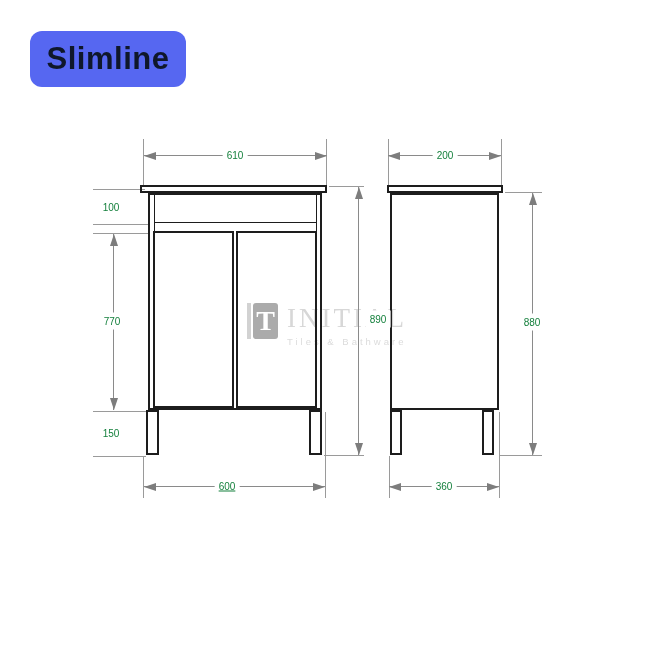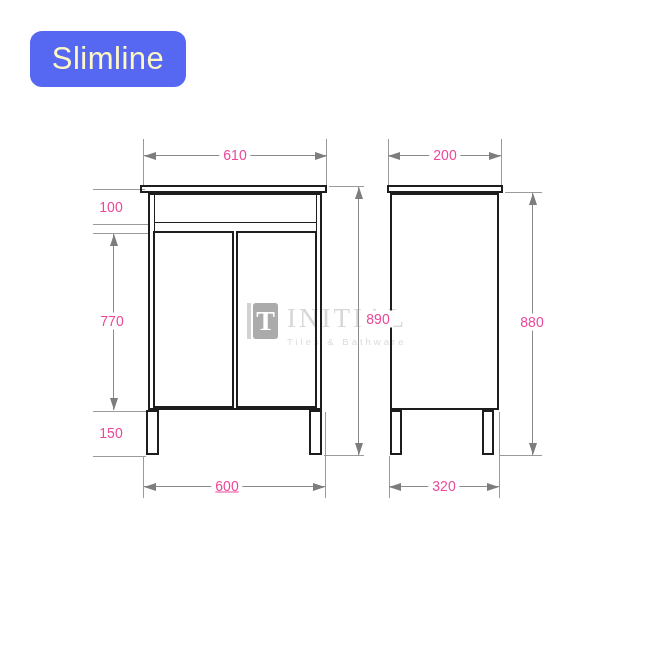--- a/index.html
+++ b/index.html
@@ -13,21 +13,21 @@
     position:relative;width:645px;height:645px;background:#ffffff;
     font-family:"Liberation Sans","DejaVu Sans",sans-serif;overflow:hidden;
   }
   
   .badge{
     position:absolute;left:30px;top:31px;width:156px;height:56px;
     background:var(--badge-bg);border-radius:12px;
     display:flex;align-items:center;justify-content:center;z-index:6;
   }
   .badge span{
-    color:#fef9c3;font-size:31px;font-weight:400;letter-spacing:.5px;
+    color:#0f172a;font-size:31px;font-weight:700;letter-spacing:.5px;
   }
   
   .wm{position:absolute;z-index:0;display:flex;align-items:flex-start;}
   .wm-logo{display:flex;gap:2px;margin-right:9px;}
   .wm-bar{width:4px;height:36px;background:#d2d2d2;}
   .wm-sq{
     width:25px;height:36px;background:#ababab;border-radius:3px;
     display:flex;align-items:center;justify-content:center;
   }
   .wm-sq span{color:#fff;font-family:"Liberation Serif",serif;font-weight:700;font-size:28px;line-height:36px;}
@@ -51,21 +51,21 @@
   .ext.v{width:1px;}
   
   .arr{position:absolute;width:0;height:0;z-index:1;}
   .arr-l{border-top:4px solid transparent;border-bottom:4px solid transparent;border-right:12px solid #7d7d7d;}
   .arr-r{border-top:4px solid transparent;border-bottom:4px solid transparent;border-left:12px solid #7d7d7d;}
   .arr-u{border-left:4px solid transparent;border-right:4px solid transparent;border-bottom:12px solid #7d7d7d;}
   .arr-d{border-left:4px solid transparent;border-right:4px solid transparent;border-top:12px solid #7d7d7d;}
   
   .dim-label{
     position:absolute;transform:translate(-50%,-50%);
-    font-size:14px;color:#ec4899;background:#fff;padding:0 4px;
+    font-size:10px;color:#15803d;background:#fff;padding:0 4px;
     white-space:nowrap;z-index:5;line-height:17px;
   }
 </style>
 </head>
 <body>
 
 <div class="canvas">
 
   <div class="badge">
     <span>Slimline</span>
@@ -118,21 +118,21 @@
   <div class="dl h" style="left:388px;top:155px;width:113px;"></div>
   <div class="arr arr-l" style="left:388px;top:151.5px;"></div>
   <div class="arr arr-r" style="left:489px;top:151.5px;"></div>
   <div class="dim-label" style="left:445px;top:155px;">200</div>
 
   <div class="ext v" style="left:389px;top:456px;height:42px;"></div>
   <div class="ext v" style="left:499px;top:412px;height:86px;"></div>
   <div class="dl h" style="left:389px;top:486px;width:110px;"></div>
   <div class="arr arr-l" style="left:389px;top:482.5px;"></div>
   <div class="arr arr-r" style="left:487px;top:482.5px;"></div>
-  <div class="dim-label" style="left:444px;top:486px;">320</div>
+  <div class="dim-label" style="left:444px;top:486px;">360</div>
 
   <div class="ext h" style="left:93px;top:189px;width:52px;"></div>
   <div class="ext h" style="left:93px;top:224px;width:55px;"></div>
   <div class="ext h" style="left:93px;top:233px;width:57px;"></div>
   <div class="ext h" style="left:93px;top:411px;width:53px;"></div>
   <div class="ext h" style="left:93px;top:455.5px;width:53px;"></div>
 
   <div class="dim-label" style="left:111px;top:207px;">100</div>
 
   <div class="dl v" style="left:113px;top:234px;height:176px;"></div>

